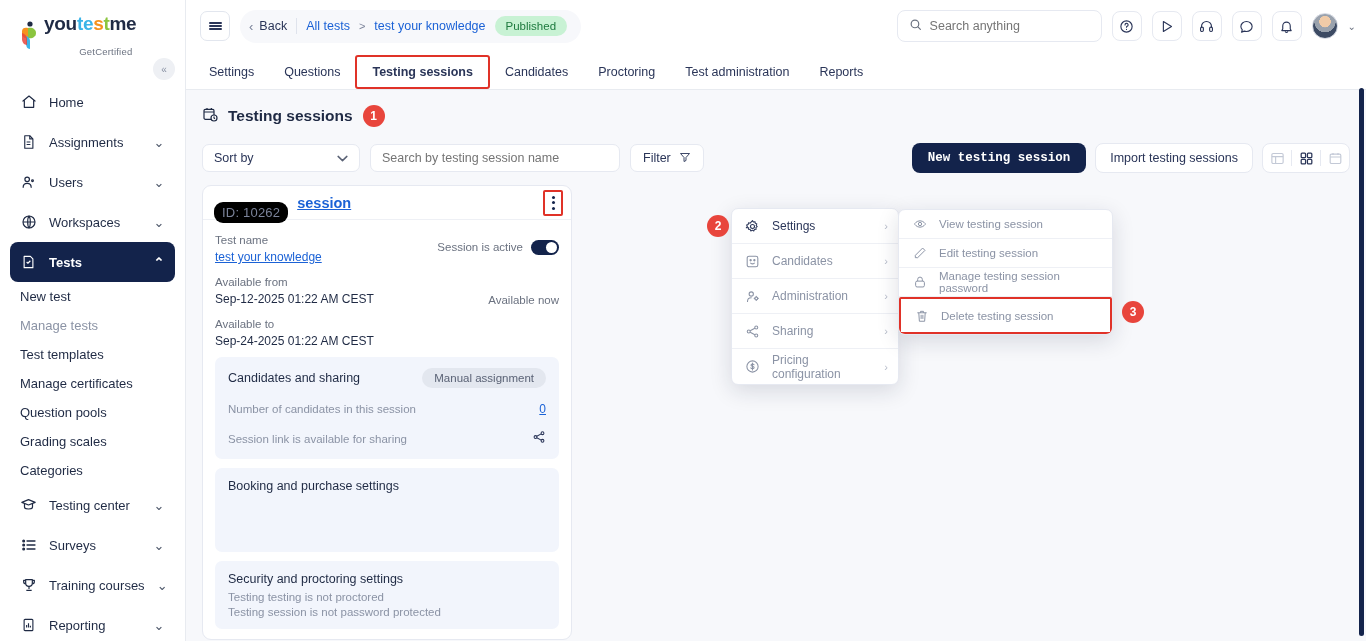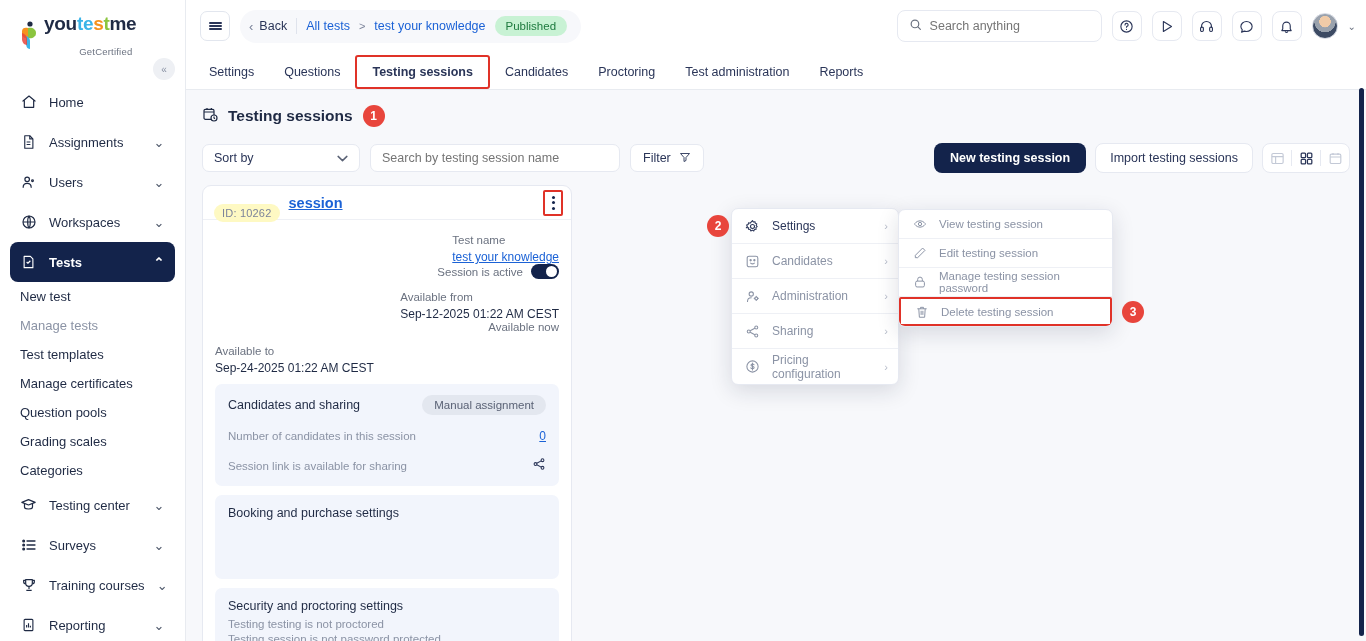--- a/index.html
+++ b/index.html
@@ -142,21 +142,21 @@
   .filter-btn {
     height: 28px; background: #fff; border: 1px solid #e6e9f1; border-radius: 7px;
     display: flex; align-items: center; gap: 8px; padding: 0 12px;
     font-size: 12.5px; color: #2a3558; cursor: pointer;
   }
   .toolbar-right { margin-left: auto; display: flex; align-items: center; gap: 9px; }
   .btn-primary {
     background: #13234b; color: #fff; font-size: 12.5px; font-weight: 700;
     border-radius: 8px; height: 30px; padding: 4px 16px;
     display: flex; align-items: center; cursor: pointer; border: none;
-    font-family: Liberation Sans, sans-serif;
+    font-family: Liberation Mono, monospace;
   }
   .btn-outline {
     background: #fff; color: #2a3558; font-size: 12.5px;
     border: 1px solid #e6e9f1; border-radius: 8px; height: 30px; padding: 0 14px;
     display: flex; align-items: center; cursor: pointer; font-family: inherit;
   }
   .viewgroup {
     height: 30px; border: 1px solid #e6e9f1; border-radius: 8px; background: #fff;
     display: flex; align-items: center;
   }
@@ -171,32 +171,32 @@
   .card {
     margin-top: 12px; width: 370px; background: #fff;
     border: 1px solid #e6e9f1; border-radius: 9px; overflow: hidden;
     position: relative;
   }
   .card-head {
     height: 34px; display: flex; align-items: center; gap: 9px;
     padding: 0 8px 0 11px; border-bottom: 1px solid #eef0f5;
   }
   .id-chip {
-    background: #fef9c3; color: #7b839a; font-size: 11px;
+    background: #000000; color: #7b839a; font-size: 13px;
     border-radius: 9px; padding: 3px 8px; letter-spacing: .2px; white-space:nowrap;margin-top:20px;
   }
   .sess-link { color: #1b62d6; font-size: 14.5px; font-weight: 700; text-decoration: underline; cursor: pointer; }
   .kebab {
     margin-left: auto; width: 20px; height: 26px;
     display: flex; flex-direction: column; align-items: center; justify-content: center;
     gap: 2.5px; cursor: pointer; border: 2.5px solid #e03228; border-radius: 2px;
   }
   .kebab i { width: 3px; height: 3px; border-radius: 50%; background: #13234b; display:block; }
   .card-body { padding: 10px 12px 10px 12px; }
-  .row2 { display: flex; justify-content: space-between; align-items: flex-end; flex-direction: column; }
+  .row2 { display: flex; justify-content: space-between; align-items: center; }
   .lbl-muted { font-size: 11.5px; color: #6b7280; }
   .val-link { font-size: 12px; color: #1b62d6; text-decoration: underline; cursor: pointer; display: block; margin-top: 2px;}
   .val-dark { font-size: 12px; color: #1f2a44; display: block; margin-top: 2px;}
   .blk { margin-bottom: 8px; }
   .toggle-wrap { display: flex; align-items: center; gap: 8px; }
   .toggle {
     width: 28px; height: 15px; border-radius: 9px; background: #13234b;
     position: relative; cursor: pointer; flex: 0 0 28px;
   }
   .toggle::after {
@@ -229,21 +229,21 @@
     border-bottom: 1px solid #eef0f5;
   }
   .menu-item:last-child { border-bottom: none; }
   .menu-item.dark { color: #2a3558; }
   .menu-item .mi-ico { width: 17px; height: 17px; flex: 0 0 17px; display:flex; align-items:center; justify-content:center; }
   .menu-item .mi-label { flex: 1; }
   .menu-item .mi-arrow { color: #b6bcc9; font-size: 11px; }
   .menu-l2 { left: 712px; top: 209px; width: 215px; }
   .menu-l2 .menu-item { height: 29px; font-size: 11.5px; }
   .menu-item.boxed {
-    border: 2.5px solid #e03228; height: 29px; border-radius: 2px;
+    border: 2.5px solid #e03228; height: 37px; border-radius: 2px;
     box-sizing: border-box;
   }
   .badge-float {
     position: absolute; width: 22px; height: 22px; border-radius: 50%;
     background: #e8453c; color: #fff; font-size: 12px; font-weight: 700;
     display: flex; align-items: center; justify-content: center; z-index: 60;
   }
   .badge-2 { left: 521px; top: 215px; }
   .badge-3 { left: 936px; top: 301px; }
 

